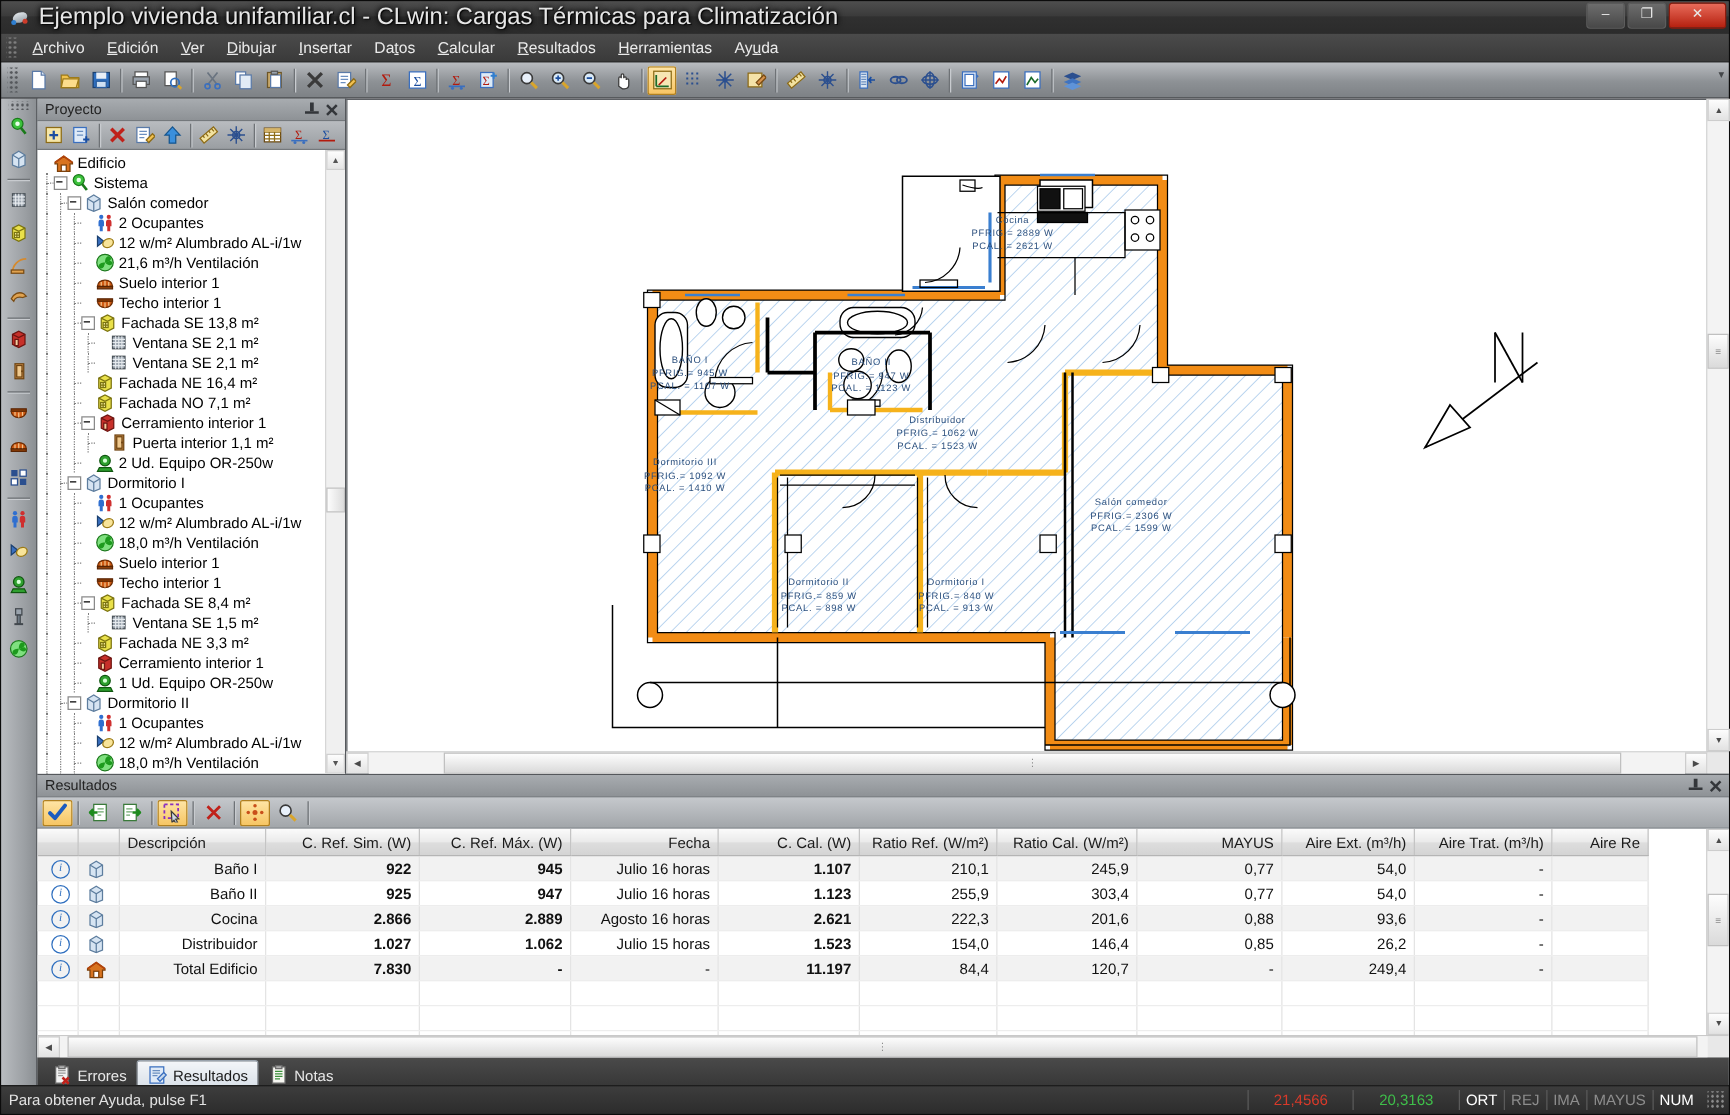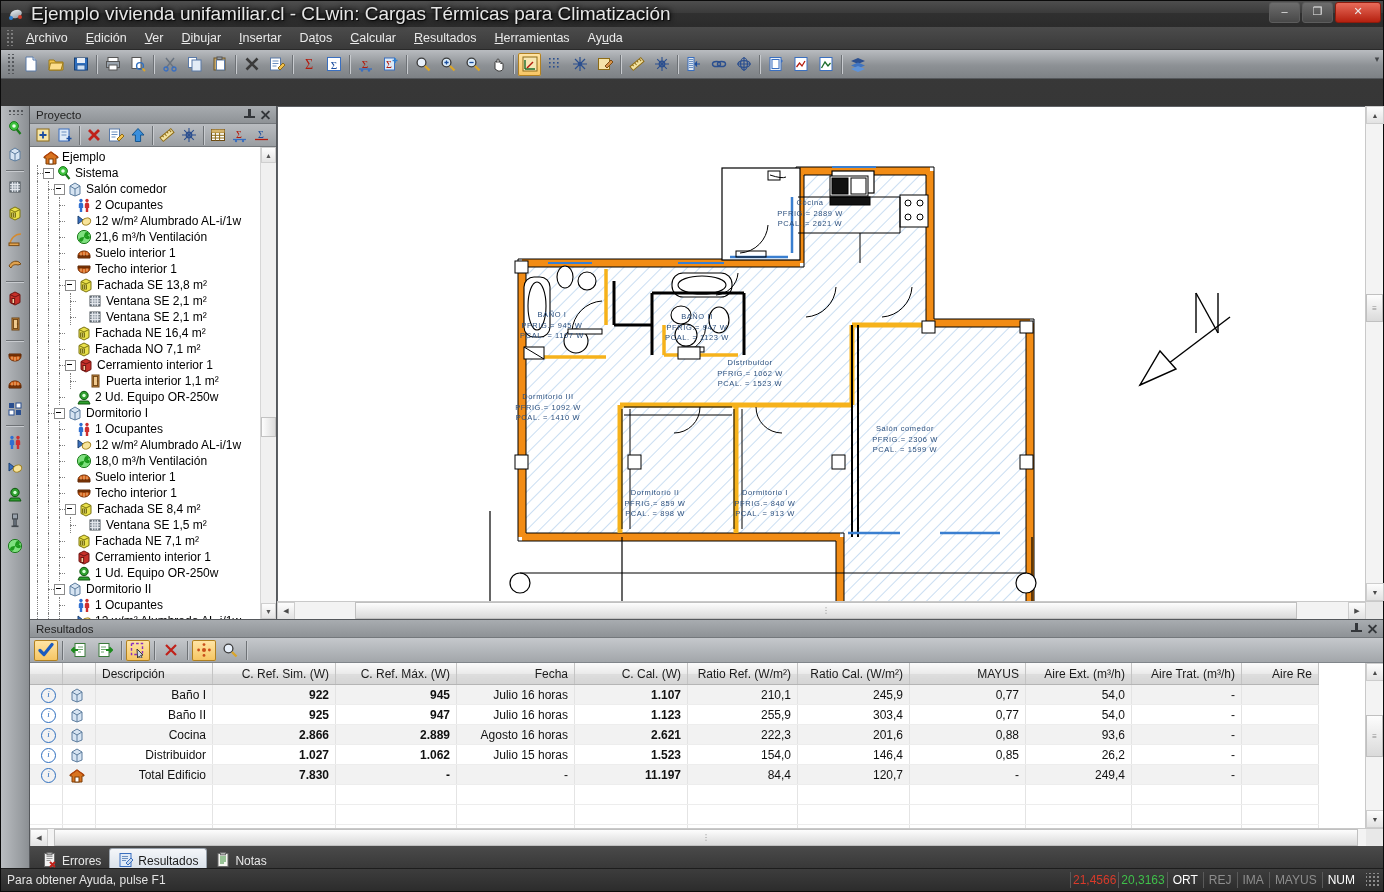--- a/index.html
+++ b/index.html
@@ -74,21 +74,21 @@
   }
   .tgrip{width:9px;height:20px;margin:0 3px;
     background-image:radial-gradient(circle,#55585c 1px,transparent 1.2px);
     background-size:4px 4px;background-position:1px 2px;}
   .tbtn{width:23px;height:23px;margin:0 1px;position:relative;border-radius:2px;
         display:flex;align-items:center;justify-content:center;}
   .tbtn.active{background:linear-gradient(180deg,#ffe6a8,#f7c462);box-shadow:inset 0 0 0 1px #b08021;}
   .tsep{width:1px;height:19px;margin:0 3px;background:#6e7276;box-shadow:1px 0 0 #c8cbcf;}
   .tb-right{margin-left:auto;width:12px;height:20px;color:#44474a;font-size:9px;text-align:center;}
   
-  .body{flex:1 1 auto;display:flex;min-height:0;background:#6f7276;margin-top:27px;}
+  .body{flex:1 1 auto;display:flex;min-height:0;background:#6f7276;}
   
   .rail{
     width:28px;flex:0 0 28px;
     background:linear-gradient(90deg,#b9bcc0,#9a9ea2 70%,#8b8f93);
     border-right:1px solid #55585c;
     display:flex;flex-direction:column;align-items:center;padding-top:2px;
     overflow:hidden;
   }
   .rdots{width:16px;height:7px;
     background-image:radial-gradient(circle,#55585c 1px,transparent 1.2px);
@@ -200,21 +200,21 @@
     background:linear-gradient(180deg,#f4f6f9,#dbe2ea);color:#1b1b1b;
     border:1px solid #9aa3ad;border-bottom:none;
   }
   
   .statusbar{
     height:22px;flex:0 0 22px;display:flex;align-items:center;
     background:linear-gradient(180deg,#3d3d3d,#2c2c2c);
     border-top:1px solid #1d1d1d;color:#e3e3e3;font-size:12px;padding-left:6px;
   }
   .sb-right{margin-left:auto;display:flex;align-items:center;height:100%;}
-  .sb-cell{padding:0 2px;height:16px;line-height:16px;border-left:1px solid #5a5a5a;}
+  .sb-cell{padding:0 20px;height:16px;line-height:16px;border-left:1px solid #5a5a5a;}
   .sb-coord-x{color:#d83a2a;}
   .sb-coord-y{color:#3fbf4a;}
   .sb-flag{padding:0 5px;height:16px;line-height:16px;border-left:1px solid #5a5a5a;color:#8d8d8d;}
   .sb-flag.on{color:#ffffff;text-align:center;}
   .grip{width:14px;height:14px;margin:0 3px 0 6px;
     background-image:radial-gradient(circle,#8b8b8b 1px,transparent 1.2px);
     background-size:4px 4px;background-position:2px 2px;}
   svg{display:block;}
 </style>
 </head>
@@ -689,21 +689,21 @@
             <div class="tree" id="tree-host">
                 <div class="trow">
                   <span class="tspace"></span>
                   <span class="ticon">
                     <svg width="16" height="16" viewBox="0 0 16 16">
                       <path d="M1 8l7-5 7 5v1h-2v6H3V9H1z" fill="#d8731f" stroke="#7c3f08"></path>
                       <rect x="6" y="10" width="4" height="5" fill="#fff" stroke="#7c3f08"></rect>
                       <path d="M1 8l7-5 7 5" fill="none" stroke="#b3440b" stroke-width="1.4"></path>
                     </svg>
                   </span>
-                  <span class="tlabel">Ejemplo</span>
+                  <span class="tlabel">Edificio</span>
                 </div>
                 <div class="trow">
                   <span class="tline tee"></span>
                   <span class="expander"></span>
                   <span class="ticon">
                     <svg width="16" height="16" viewBox="0 0 16 16">
                       <circle cx="7" cy="6" r="4.4" fill="#3cc23c" stroke="#1a7a1a"></circle>
                       <circle cx="7" cy="6" r="1.8" fill="#e8ffe8"></circle>
                       <path d="M9.5 9l4 5" stroke="#1a7a1a" stroke-width="2.2"></path>
                     </svg>
@@ -1027,21 +1027,21 @@
                   <span class="tline tee"></span>
                   <span class="tspace"></span>
                   <span class="ticon">
                     <svg width="16" height="16" viewBox="0 0 16 16">
                       <path d="M3 4.5l5-2.5 5 2.5v8l-5 2.5-5-2.5z" fill="#e9e04a" stroke="#7c7410"></path>
                       <path d="M3 4.5l5 2.5 5-2.5" fill="none" stroke="#7c7410"></path>
                       <rect x="4.5" y="8" width="4" height="4" fill="#fff7a8" stroke="#7c7410"></rect>
                       <path d="M6.5 8v4M4.5 10h4" stroke="#7c7410"></path>
                     </svg>
                   </span>
-                  <span class="tlabel">Fachada NE 7,1 m²</span>
+                  <span class="tlabel">Fachada NE 3,3 m²</span>
                 </div>
                 <div class="trow">
                   <span class="tline"></span>
                   <span class="tline"></span>
                   <span class="tline tee"></span>
                   <span class="tspace"></span>
                   <span class="ticon">
                     <svg width="16" height="16" viewBox="0 0 16 16">
                       <path d="M3 4.5l5-2.5 5 2.5v8l-5 2.5-5-2.5z" fill="#c7302a" stroke="#6e1511"></path>
                       <path d="M3 4.5l5 2.5 5-2.5" fill="none" stroke="#6e1511"></path>

